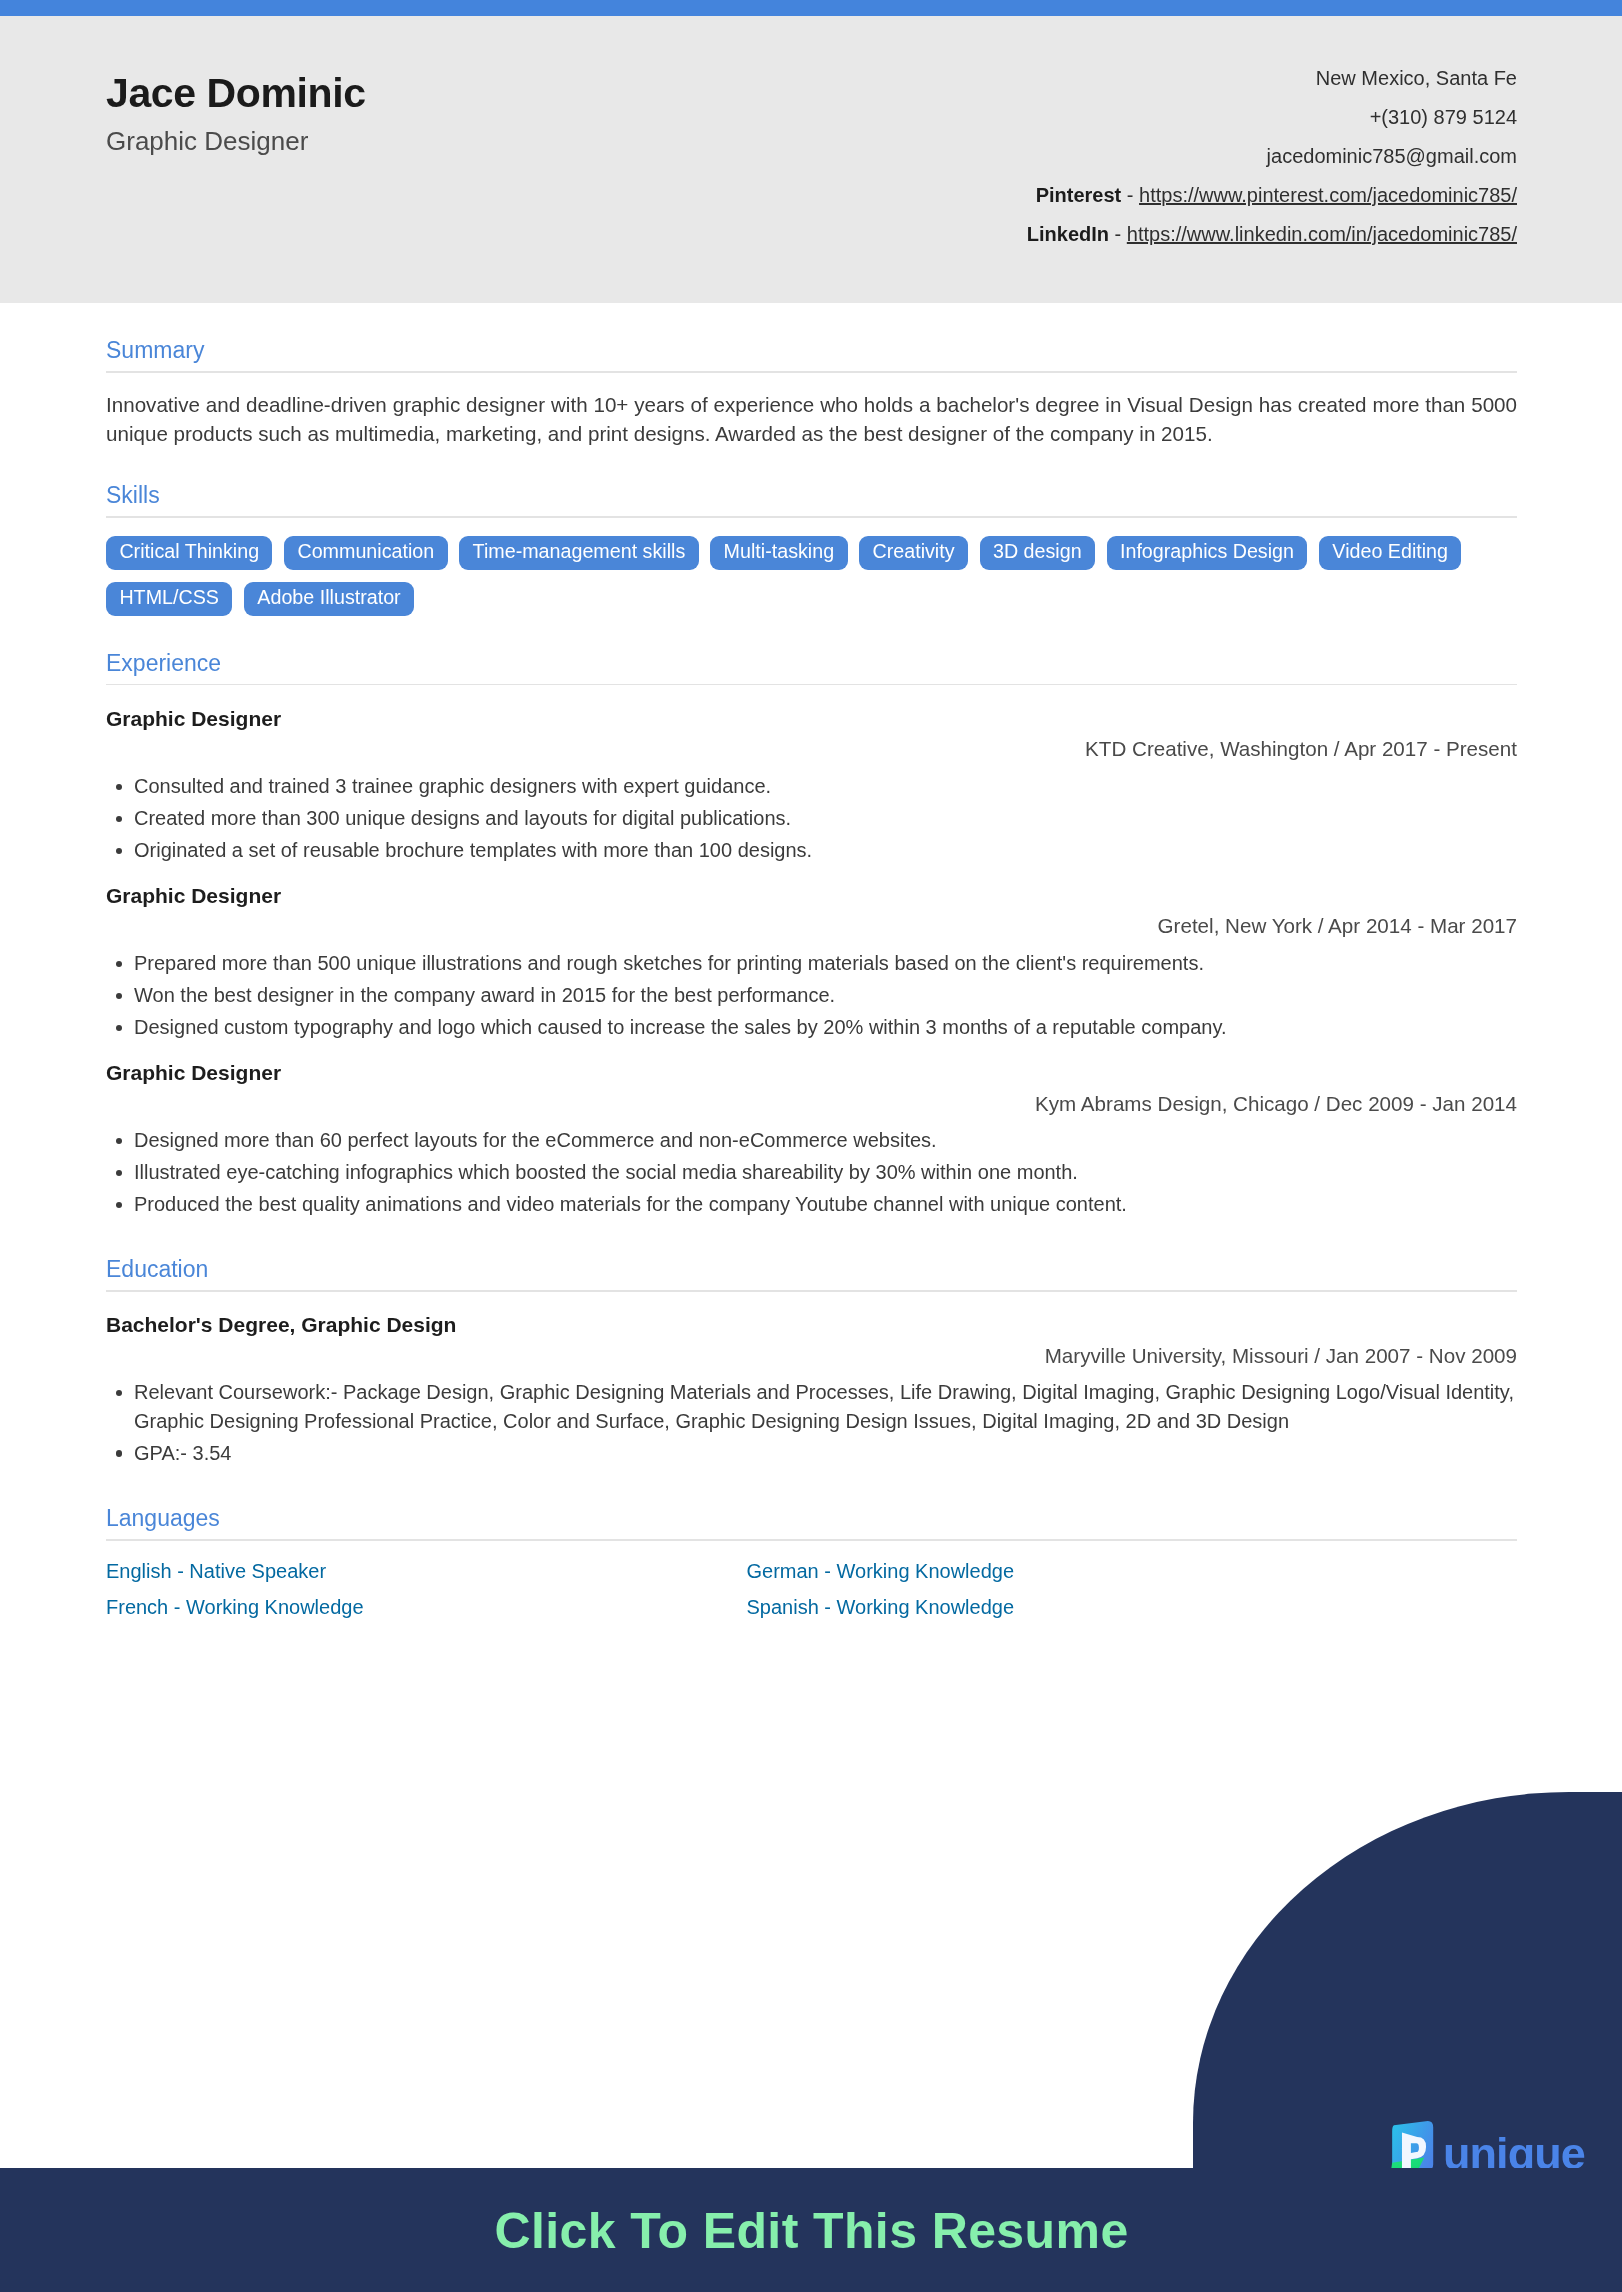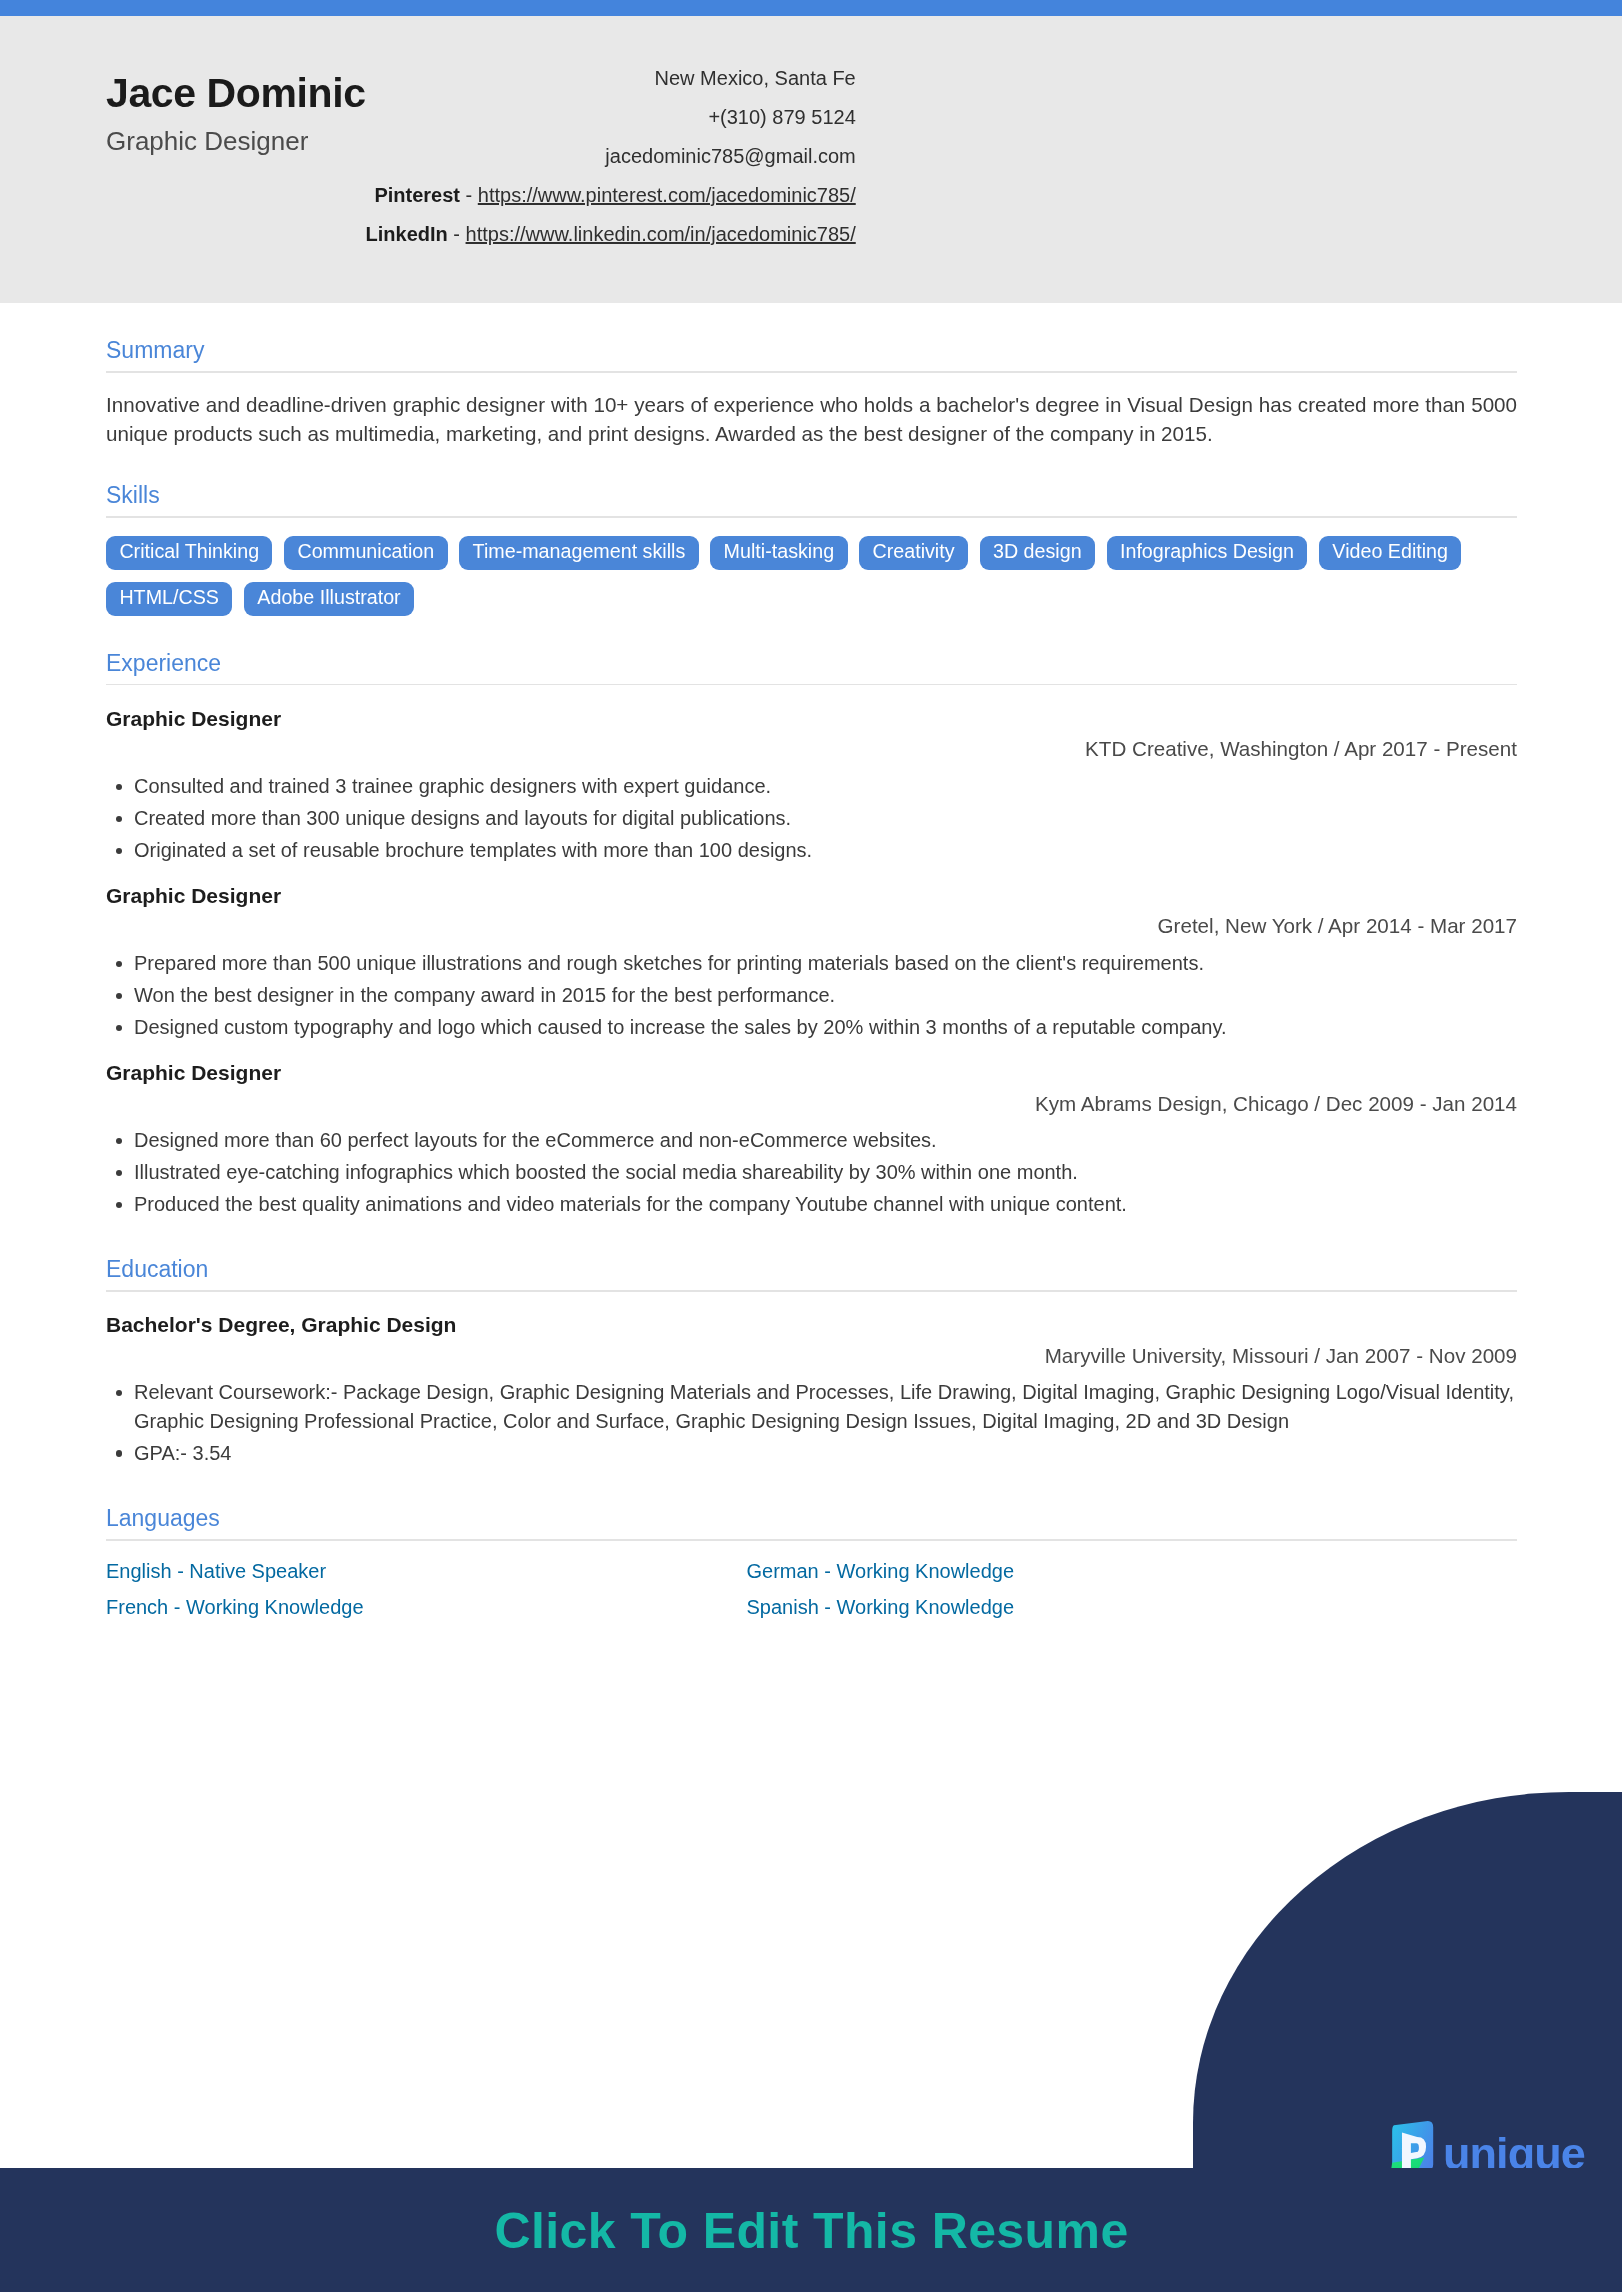--- a/index.html
+++ b/index.html
@@ -23,21 +23,21 @@
     width: 100%;
   }
 
   
   .header {
     background: #e8e8e8;
     height: 287px;
     box-sizing: border-box;
     padding: 43px 106px 0 106px;
     display: flex;
-    justify-content: flex-start;
+    justify-content: space-between;
     align-items: flex-start;
   }
   .identity { padding-top: 12.5px; }
   .name {
     font-size: 41px;
     font-weight: bold;
     color: #1b1b1b;
     letter-spacing: -0.4px;
     line-height: 1.05;
     margin: 0;
@@ -202,21 +202,21 @@
     bottom: 0;
     width: 100%;
     height: 125px;
     background: #24345c;
     display: flex;
     align-items: center;
     justify-content: center;
     z-index: 10;
   }
   .cta-text {
-    color: #14b8a6;
+    color: #86efac;
     font-size: 50px;
     font-weight: bold;
     letter-spacing: 0.4px;
     line-height: 1;
   }
 </style>
 </head>
 <body>
 
 <div class="top-bar"></div>

